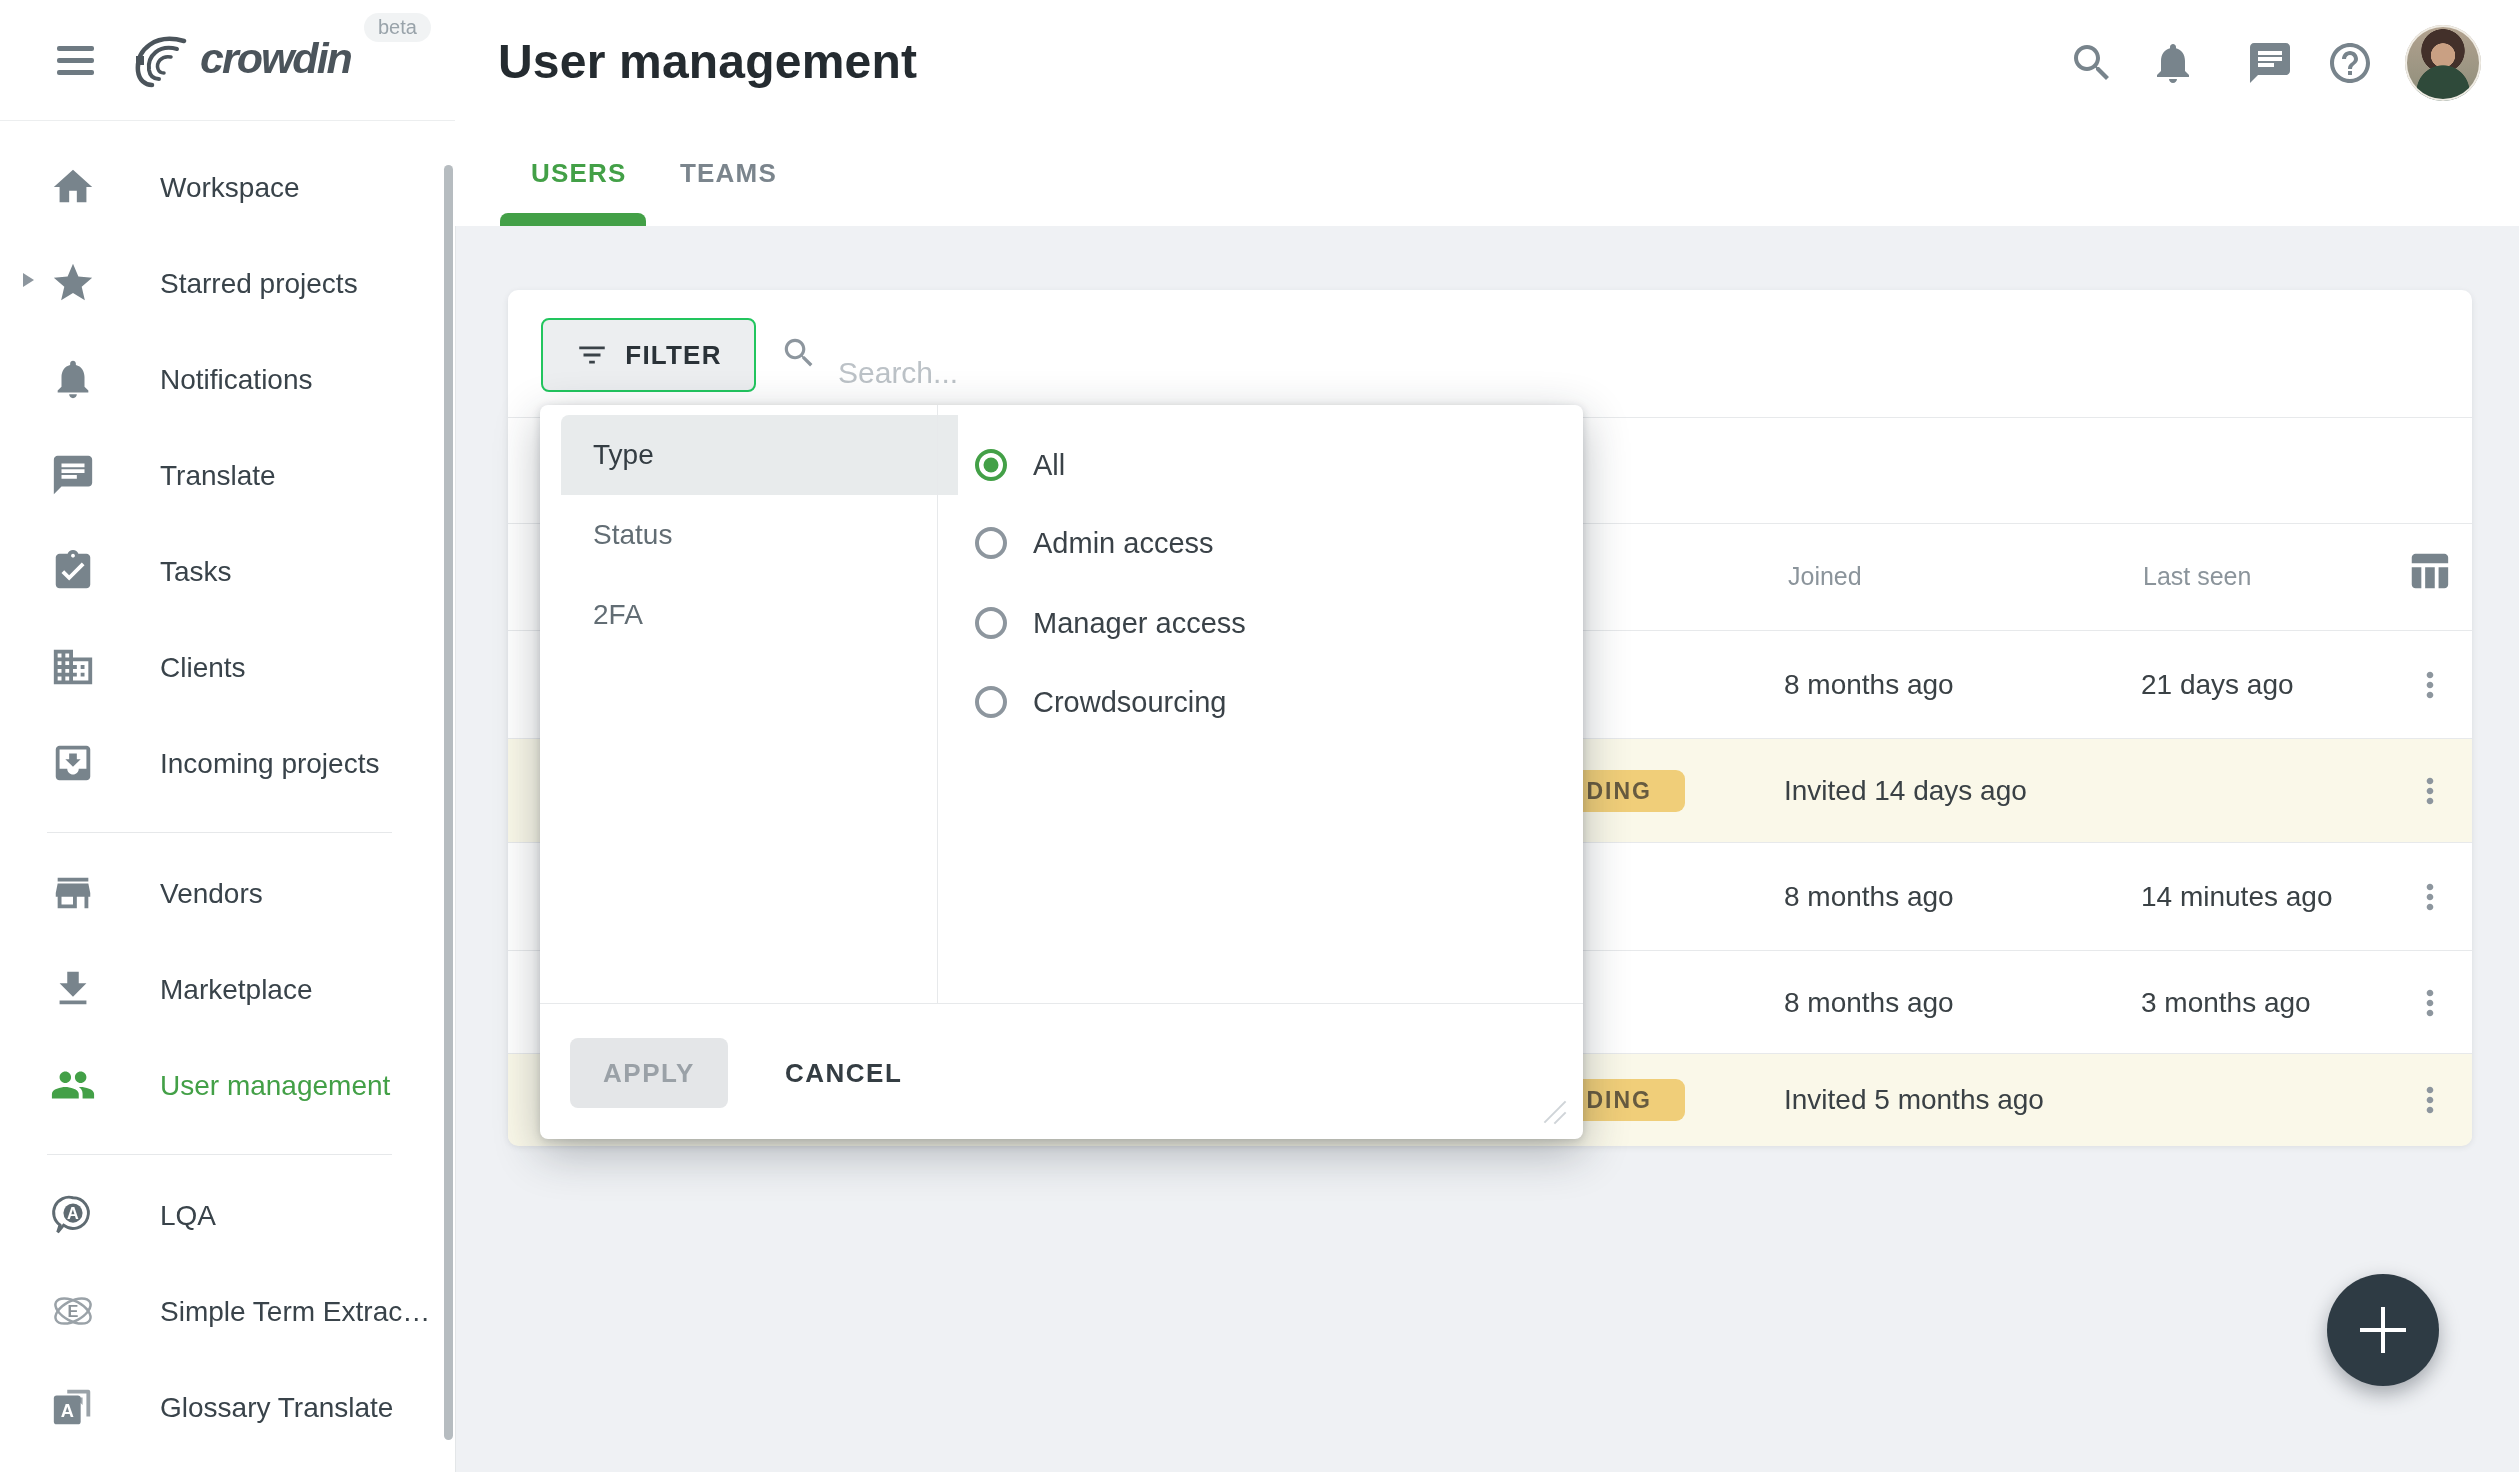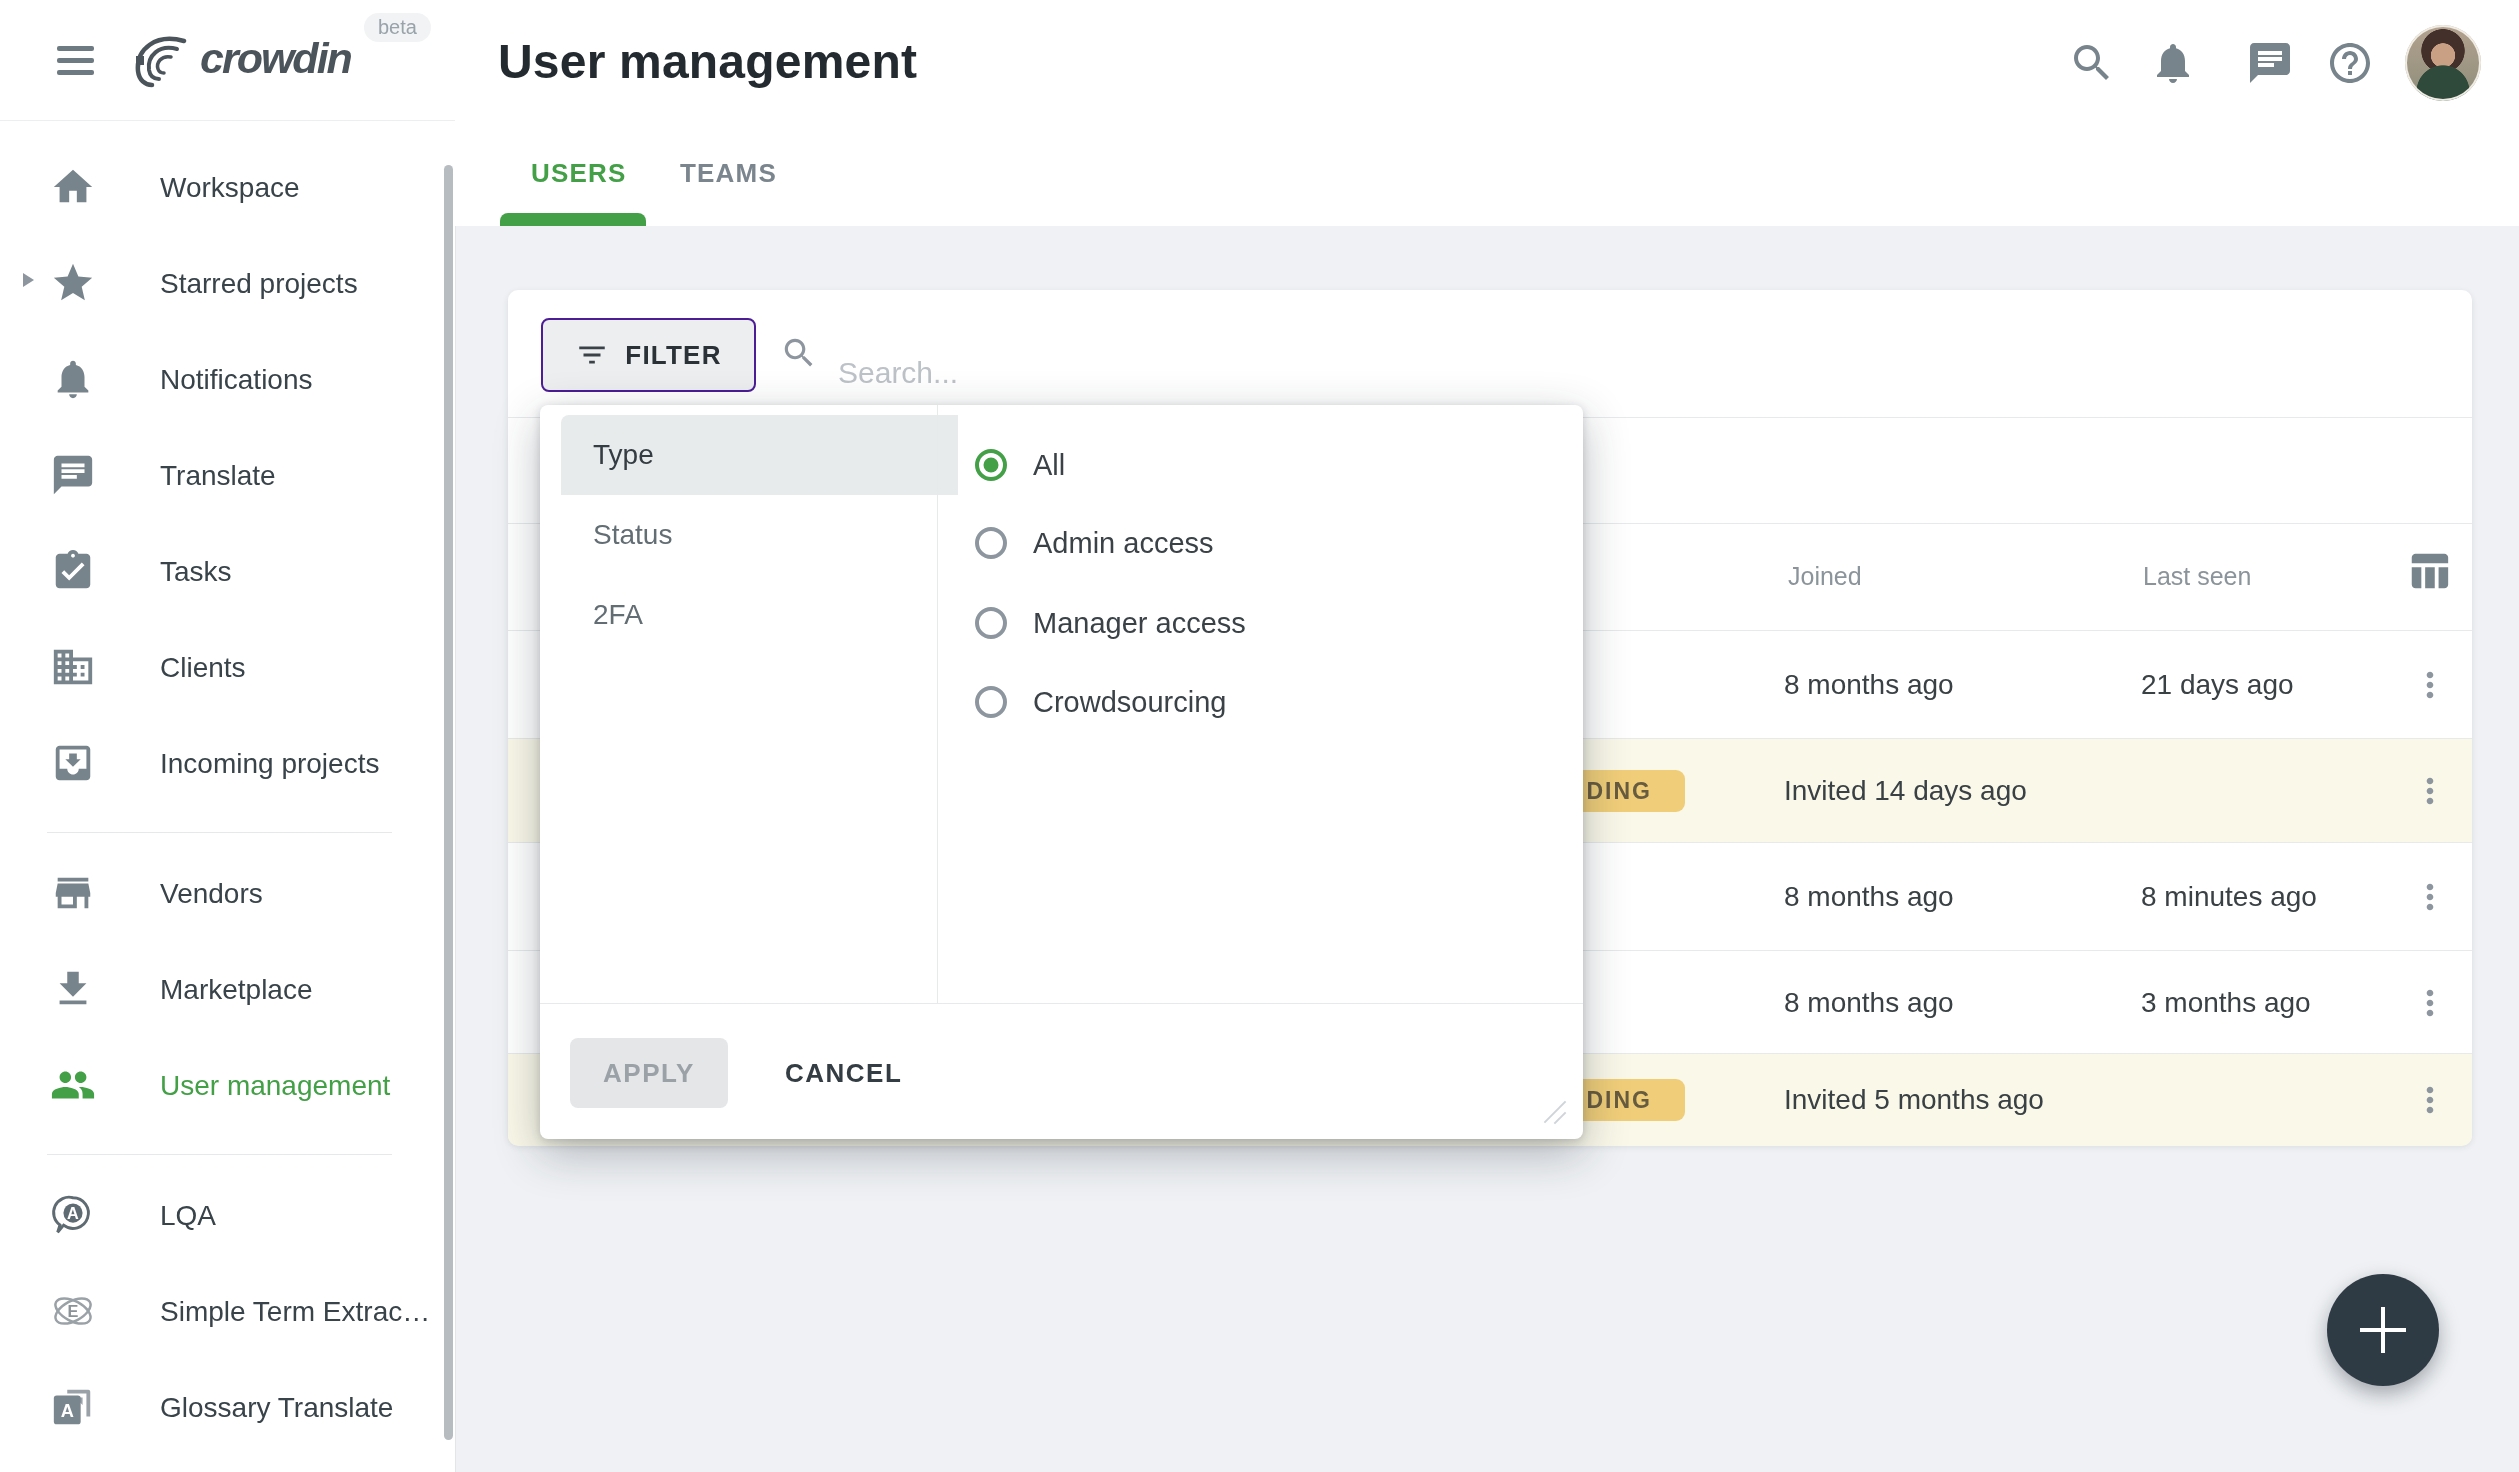--- a/index.html
+++ b/index.html
@@ -40,21 +40,21 @@
   .nav-item.active .nicon svg{fill:#43a047;}
   .caret{position:absolute;left:15px;top:268px;width:24px;height:24px;}
   .caret svg{width:24px;height:24px;fill:#8d969e;}
   .side-divider{position:absolute;left:47px;width:345px;height:0;border-top:1px solid #e6e8ea;}
   .side-scroll{position:absolute;left:444px;top:165px;width:9px;height:1275px;background:#b6bcc0;border-radius:5px;}
 
   
   .card{position:absolute;left:508px;top:290px;width:1964px;height:855px;background:#fff;border-radius:10px;
         box-shadow:0 2px 6px rgba(40,50,60,.10);}
   .filter-btn{position:absolute;left:33px;top:28px;width:211px;height:70px;background:#eceef0;
-      border:2px solid #4c1d95;border-radius:8px;display:flex;align-items:center;justify-content:center;gap:16px;cursor:pointer;}
+      border:2px solid #22c55e;border-radius:8px;display:flex;align-items:center;justify-content:center;gap:16px;cursor:pointer;}
   .filter-btn svg{width:34px;height:34px;fill:#3a4248;}
   .filter-btn span{font-size:26px;font-weight:700;letter-spacing:1.2px;color:#2a3238;}
   .search-wrap{position:absolute;left:272px;top:28px;height:70px;display:flex;align-items:center;gap:18px;}
   .search-wrap svg{width:38px;height:38px;fill:#8d969e;}
   .search-input{border:none;outline:none;font-size:30px;color:#3a4145;width:620px;background:transparent;
       font-family:"Liberation Sans",sans-serif;margin-top:40px;}
   .search-input::placeholder{color:#bcc2c7;}
   .card-divider{position:absolute;left:0;width:1964px;height:0;border-top:1px solid #e7e9eb;}
   .col-head{position:absolute;top:272px;font-size:25px;color:#8b949b;}
   .columns-icon{position:absolute;left:1898px;top:258px;width:46px;height:46px;cursor:pointer;}
@@ -301,21 +301,21 @@
     <div class="trow pending" style="top:448px;height:104px">
       <div class="badge">PENDING</div>
       <span class="cell joined">Invited 14 days ago</span>
       <span class="cell seen"></span>
       <div class="dots"><svg viewBox="0 0 24 24">
             <path d="M12 8c1.1 0 2-.9 2-2s-.9-2-2-2-2 .9-2 2 .9 2 2 2zm0 2c-1.1 0-2 .9-2 2s.9 2 2 2 2-.9 2-2-.9-2-2-2zm0 6c-1.1 0-2 .9-2 2s.9 2 2 2 2-.9 2-2-.9-2-2-2z"></path>
           </svg></div>
     </div>
     <div class="trow" style="top:552px">
       <span class="cell joined">8 months ago</span>
-      <span class="cell seen">8 minutes ago</span>
+      <span class="cell seen">14 minutes ago</span>
       <div class="dots"><svg viewBox="0 0 24 24">
             <path d="M12 8c1.1 0 2-.9 2-2s-.9-2-2-2-2 .9-2 2 .9 2 2 2zm0 2c-1.1 0-2 .9-2 2s.9 2 2 2 2-.9 2-2-.9-2-2-2zm0 6c-1.1 0-2 .9-2 2s.9 2 2 2 2-.9 2-2-.9-2-2-2z"></path>
           </svg></div>
     </div>
     <div class="trow" style="top:660px;height:103px">
       <span class="cell joined">8 months ago</span>
       <span class="cell seen">3 months ago</span>
       <div class="dots"><svg viewBox="0 0 24 24">
             <path d="M12 8c1.1 0 2-.9 2-2s-.9-2-2-2-2 .9-2 2 .9 2 2 2zm0 2c-1.1 0-2 .9-2 2s.9 2 2 2 2-.9 2-2-.9-2-2-2zm0 6c-1.1 0-2 .9-2 2s.9 2 2 2 2-.9 2-2-.9-2-2-2z"></path>
           </svg></div>

